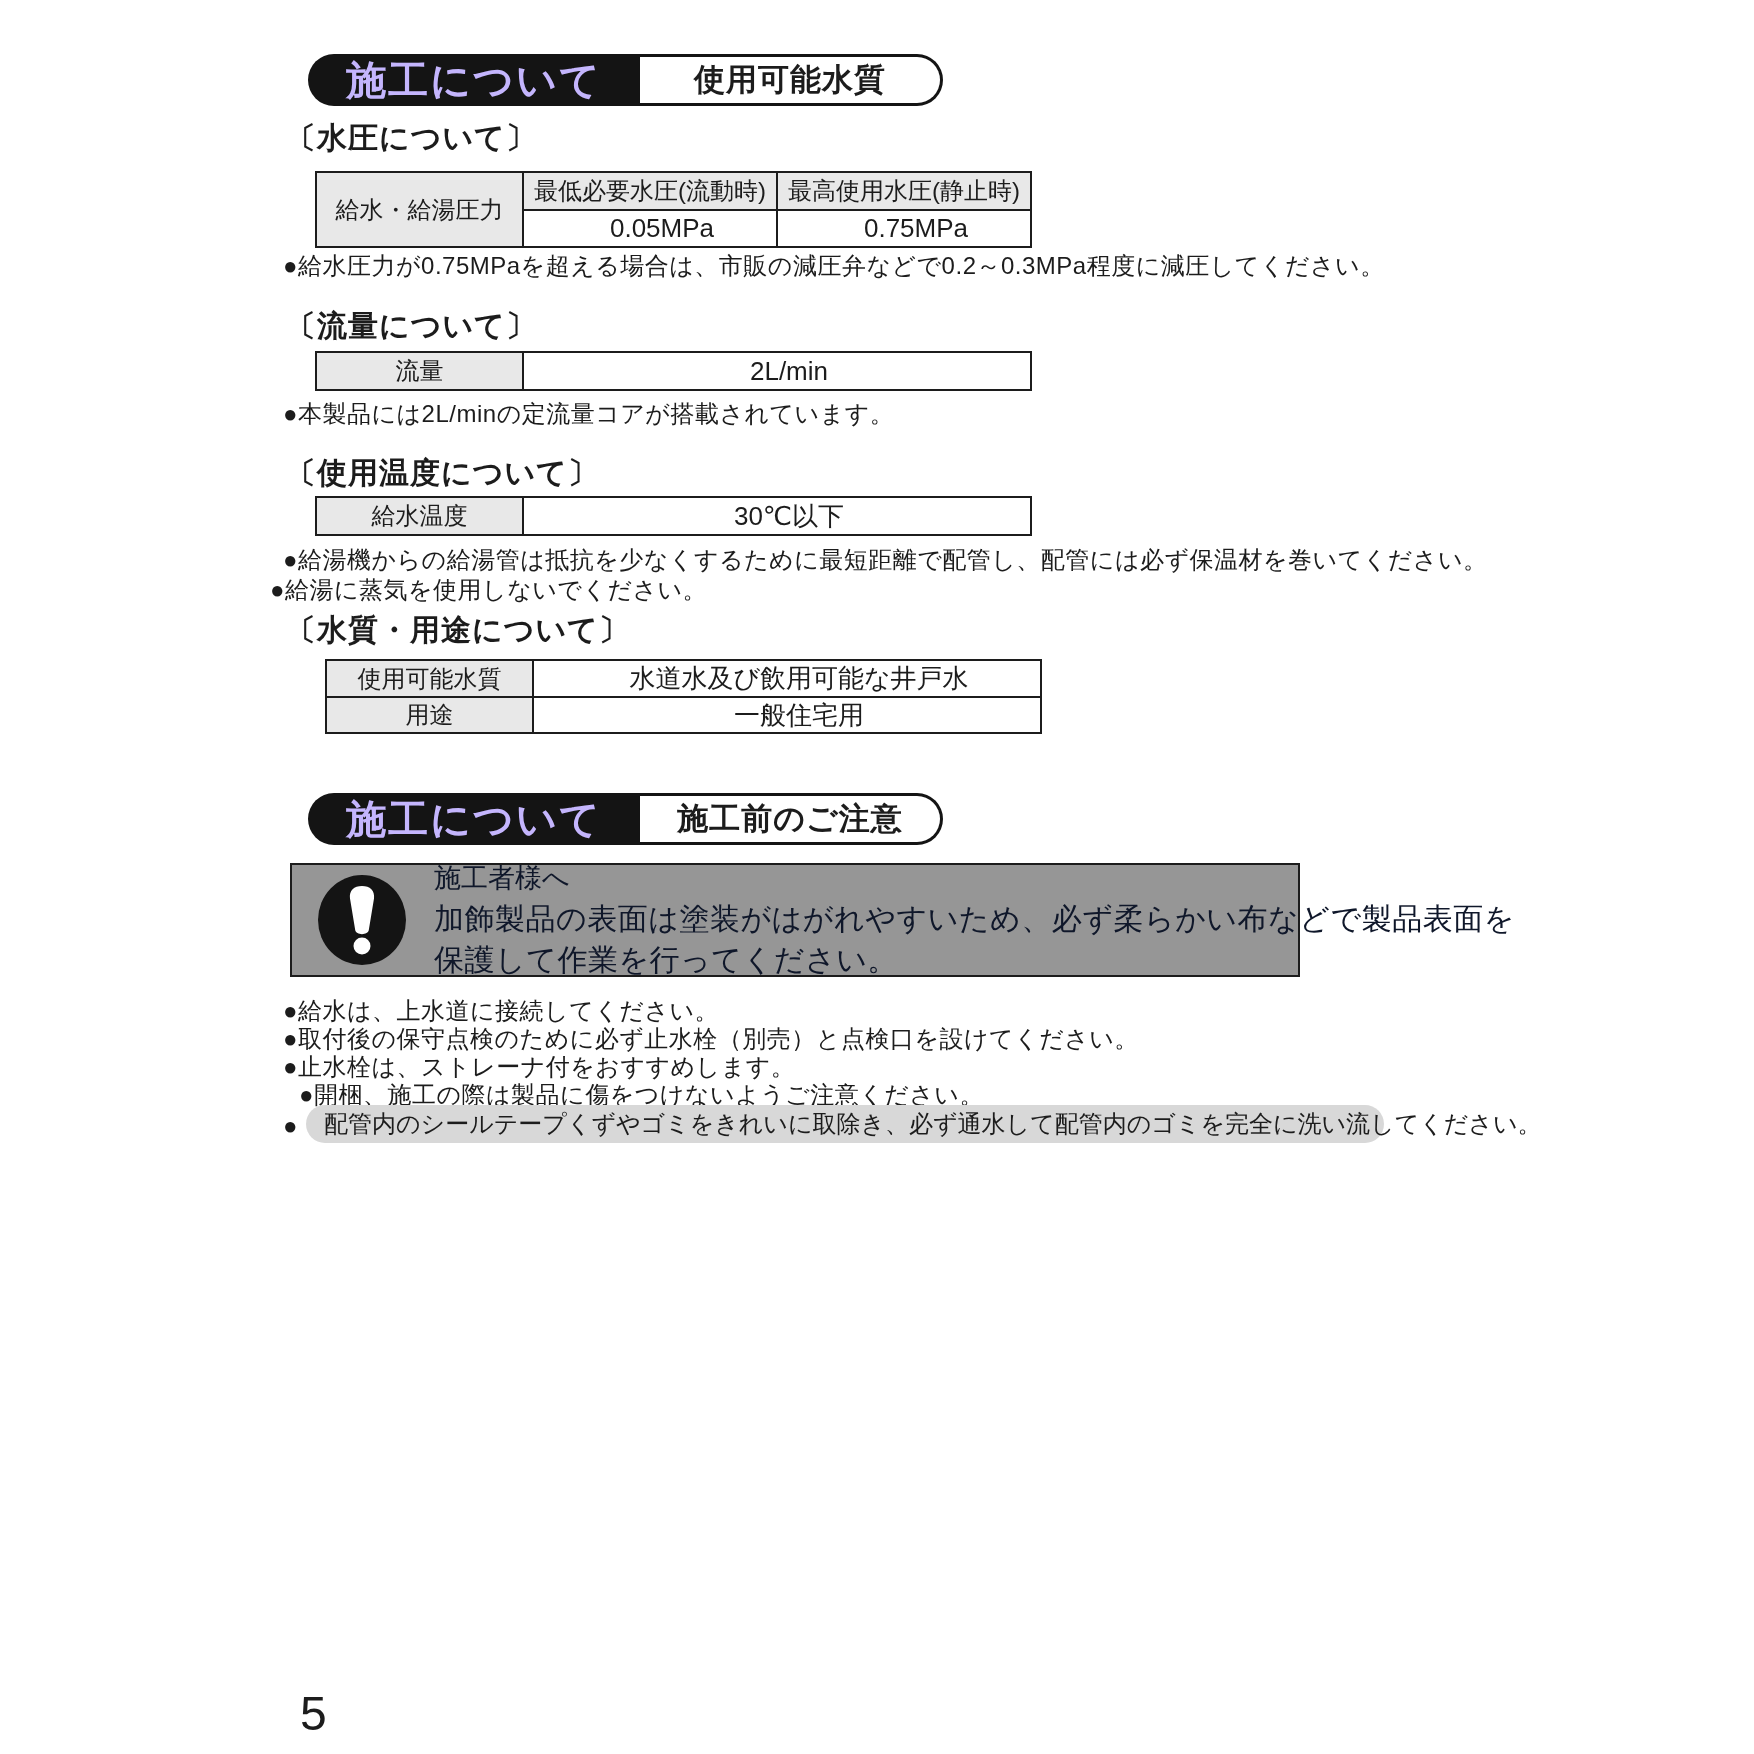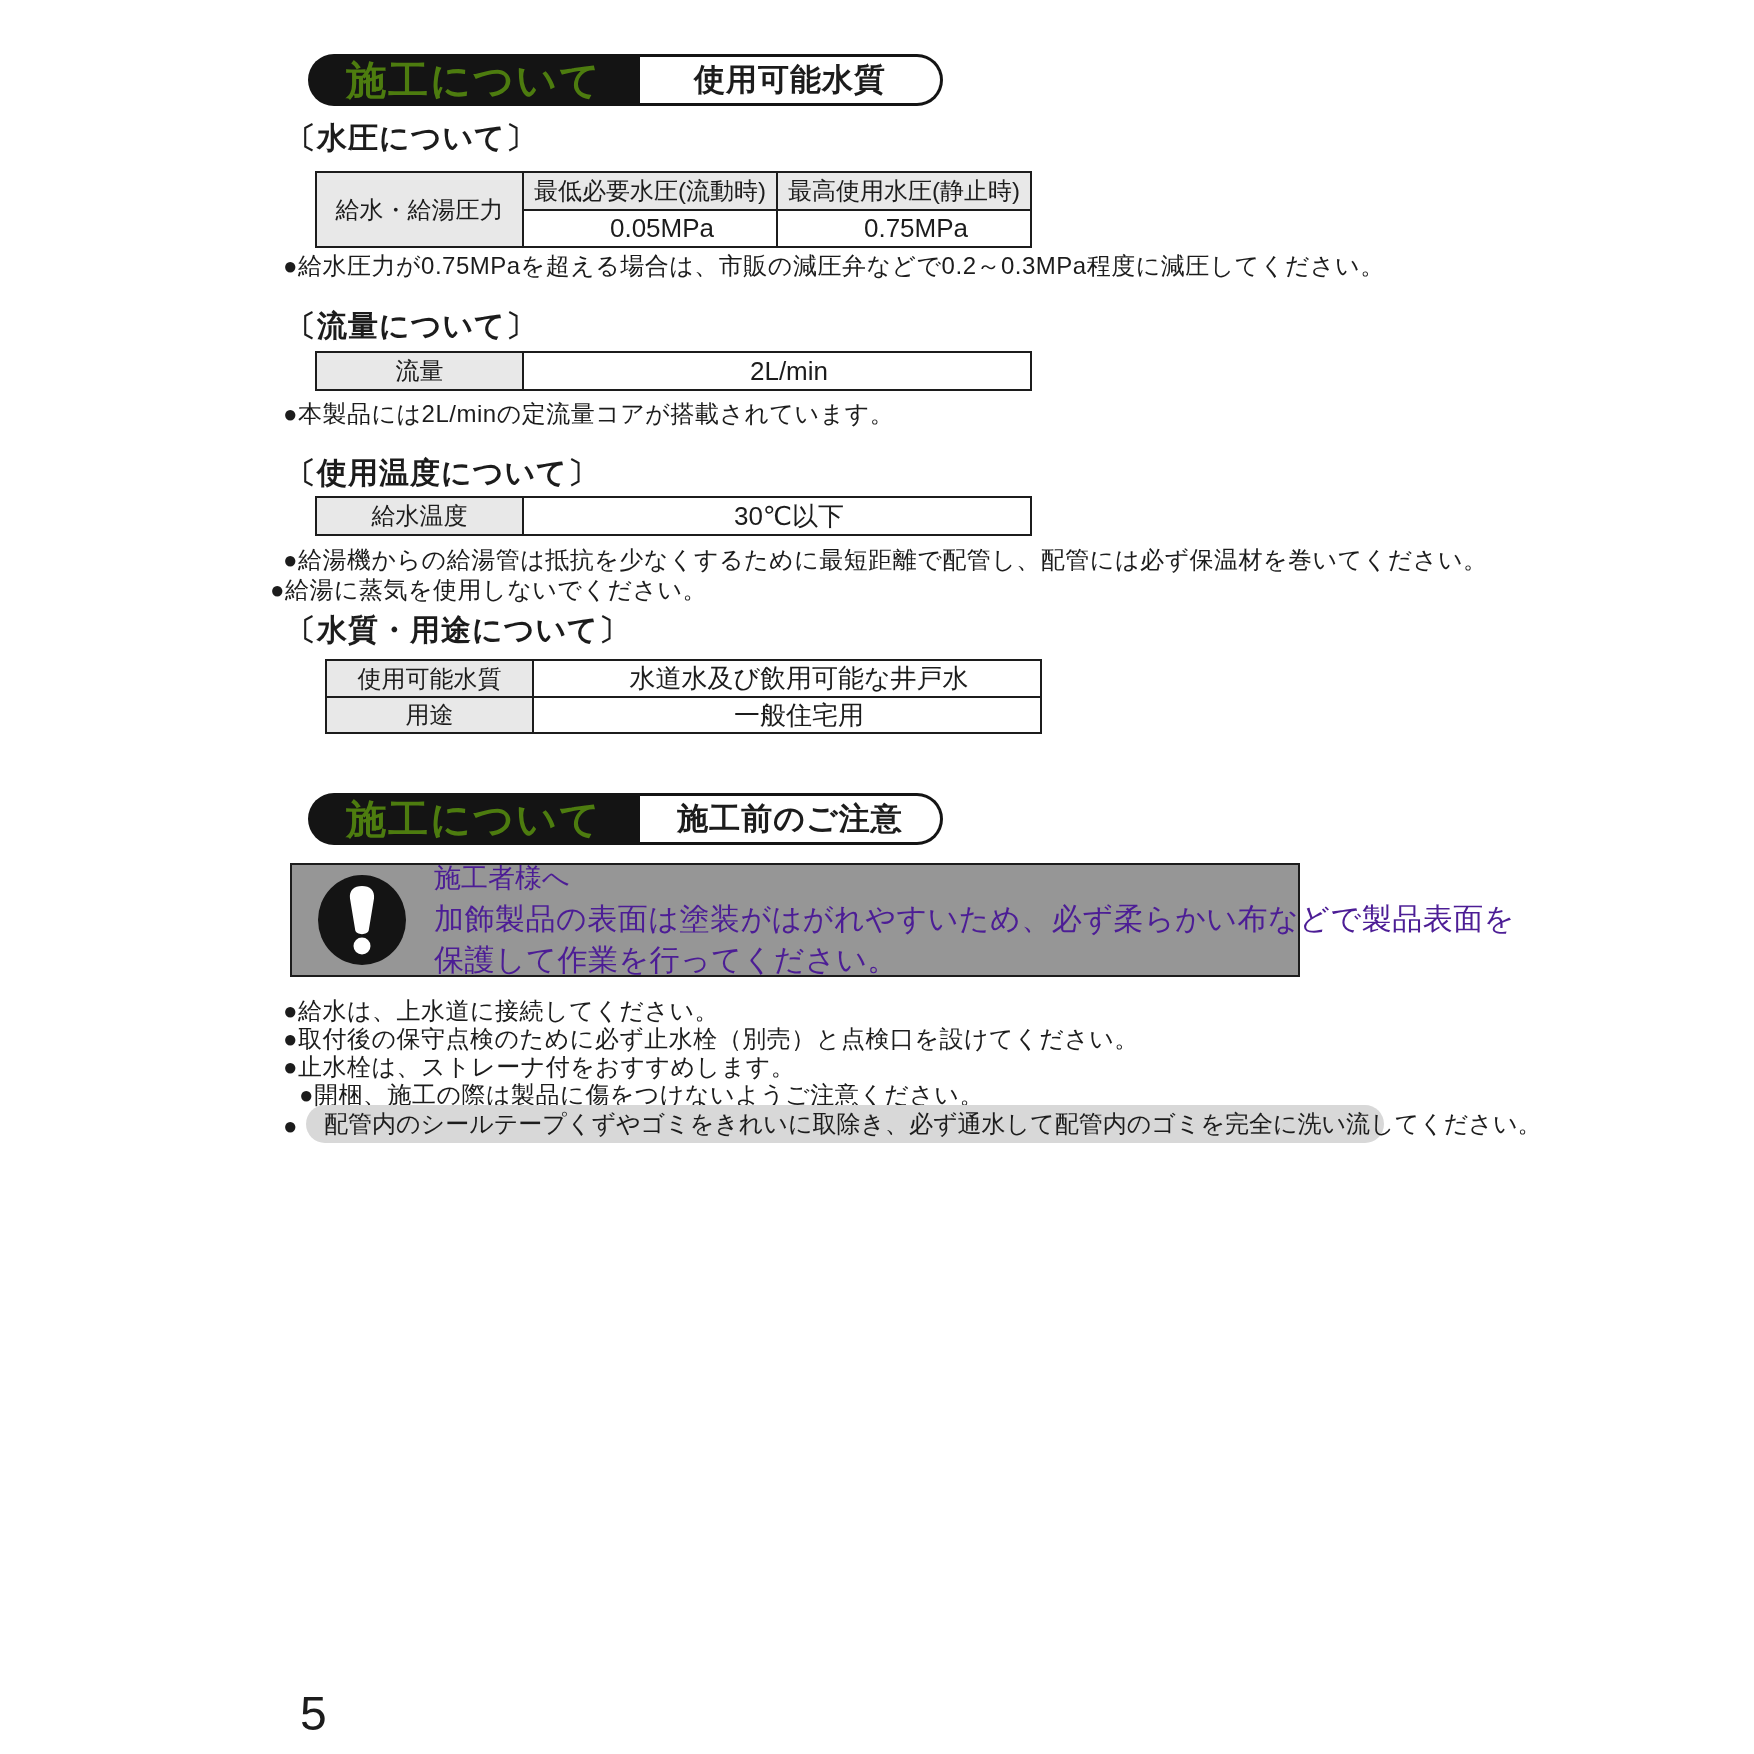--- a/index.html
+++ b/index.html
@@ -5,21 +5,21 @@
   html,body{margin:0;padding:0;background:#fff;}
   .page{
     position:relative;width:1754px;height:1754px;background:#ffffff;
     font-family:"Liberation Sans","DejaVu Sans",sans-serif;color:#1c1c1c;overflow:hidden;
   }
   .abs{position:absolute;}
 
   
   .ribbon{display:flex;height:52px;}
   .ribbon .black-pill{
-    width:332px;background:#141414;color:#4d7c0f;border-radius:27px 0 0 27px;
+    width:332px;background:#141414;color:#c4b5fd;border-radius:27px 0 0 27px;
     display:flex;align-items:center;justify-content:center;
     font-size:40px;font-weight:bold;letter-spacing:2px;
   }
   .ribbon .white-tag{
     width:300px;background:#ffffff;border:3px solid #141414;border-left:none;
     border-radius:0 27px 27px 0;display:flex;align-items:center;justify-content:center;
     font-size:31px;font-weight:bold;letter-spacing:1px;
   }
 
   .sec-heading{font-size:30px;font-weight:bold;letter-spacing:1px;}
@@ -33,21 +33,21 @@
   .spec .val{font-size:26px;padding-left:24px;}
 
   .note{font-size:24px;letter-spacing:0.5px;white-space:nowrap;}
 
   
   .warnbox{
     width:1006px;height:110px;background:#969696;border:2px solid #1c1c1c;
     display:flex;align-items:center;
   }
   .warn-icon{width:92px;height:92px;margin-left:24px;flex:0 0 auto;}
-  .warn-text{color:#4c1d95;margin-left:26px;line-height:1.12;}
+  .warn-text{color:#0f172a;margin-left:26px;line-height:1.12;}
   .warn-text .wt-title{font-size:27px;}
   .warn-text .wt-line{font-size:30px;letter-spacing:0.5px;white-space:nowrap;margin-top:8px;}
 
   
   .hl-bullet{font-size:24px;}
   .hl-pill{
     background:#d8d8d8;border-radius:19px;height:38px;width:1078px;
     display:flex;align-items:center;padding:0 18px;box-sizing:border-box;
     font-size:24px;white-space:nowrap;
   }

